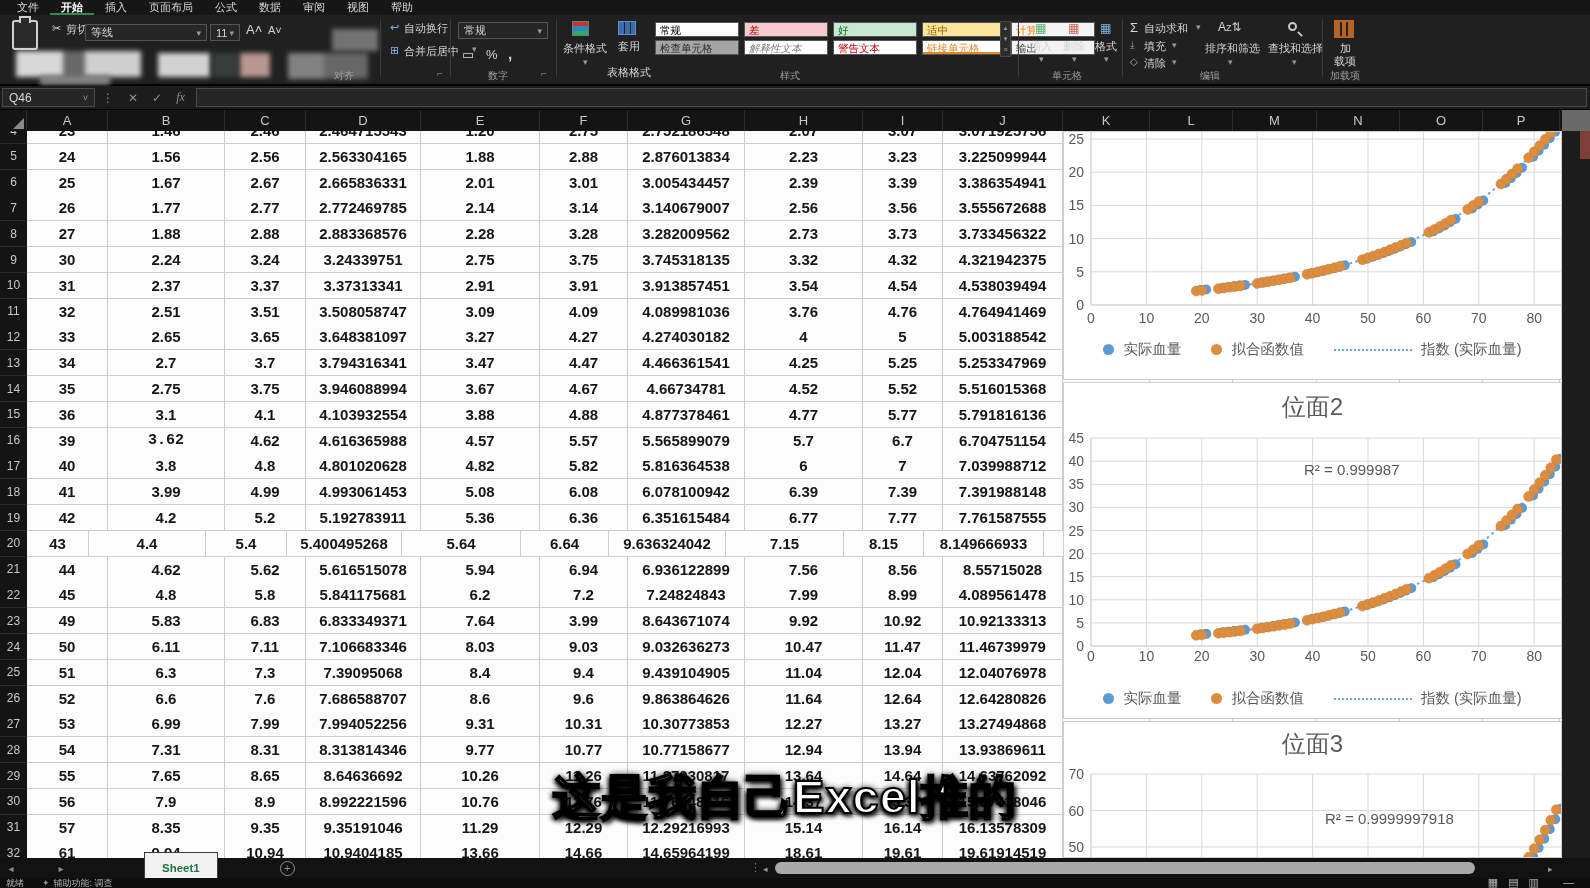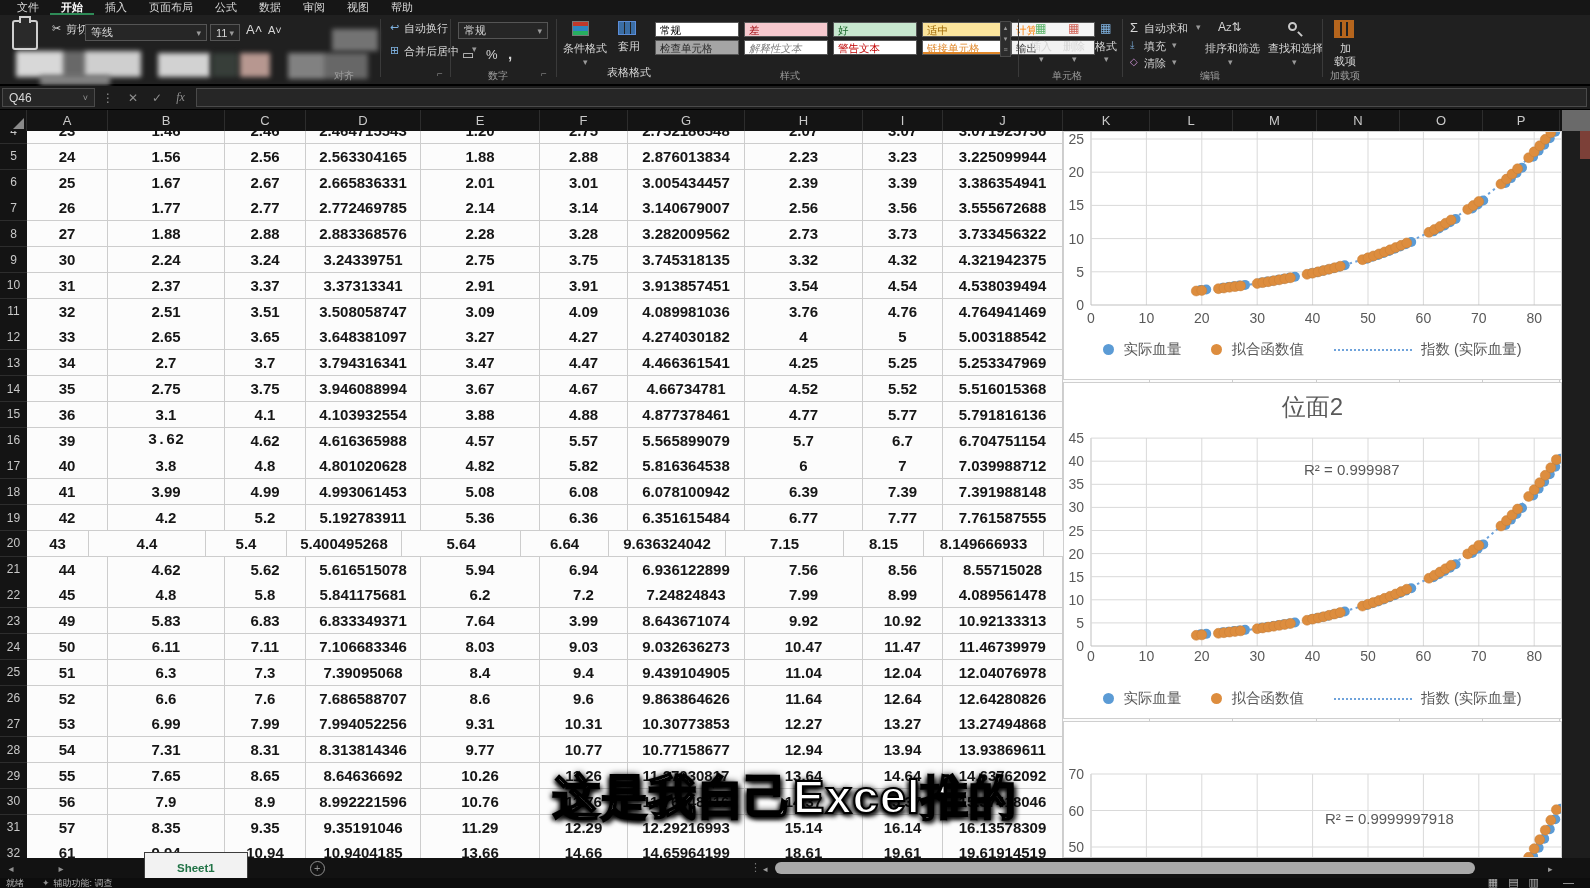--- a/index.html
+++ b/index.html
@@ -75,21 +75,21 @@
   .lg-dash { width:78px; border-top:2.5px dotted #6fa3db; display:inline-block; margin-right:9px; }
   .lg-item { display:flex; align-items:center; }
 
   
   #vscroll { position:absolute; left:1562px; top:131px; width:28px; height:727px; background:#1d1d1d; }
   #vthumb { position:absolute; left:18px; top:0; width:10px; height:28px; background:#7c4038; }
   #tabstrip { position:absolute; left:0; top:858px; width:1590px; height:20px; background:#121212;
               display:flex; align-items:center; }
   .navarrow { color:#8f8f8f; font-size:10px; width:22px; text-align:center; }
   #sheettab { margin-left:72px; height:32px; background:#f2f2f2; color:#217346; font-size:11.5px;
-              font-weight:bold; display:flex; align-items:center; padding:0 32px; border:1px solid #3c3c3c; }
+              font-weight:bold; display:flex; align-items:center; padding:0 17px; border:1px solid #3c3c3c; }
   #addsheet { margin-left:62px; width:15px; height:15px; border:1px solid #8f8f8f; border-radius:50%;
               color:#8f8f8f; font-size:11px; line-height:13px; text-align:center; }
   #hscroll-div { position:absolute; left:750px; top:861px; color:#777; font-size:11px; }
   #hscroll-left { position:absolute; left:763px; top:864px; color:#9a9a9a; font-size:9px; }
   #hthumb { position:absolute; left:775px; top:862px; width:700px; height:12px; background:#a9a9a9;
             border-radius:6px; }
   #hscroll-right { position:absolute; left:1548px; top:864px; color:#9a9a9a; font-size:9px; }
   #statusbar { position:absolute; left:0; top:878px; width:1590px; height:10px; background:#0d0d0d;
                color:#b5b5b5; font-size:9px; display:flex; align-items:center; }
   #viewicons { position:absolute; right:16px; top:-2px; display:flex; gap:10px; font-size:11px;
@@ -1213,21 +1213,21 @@
         <circle cx="436.96" cy="172.596" r="5" fill="#dd8d3e" stroke="#c87f37" stroke-width="0.5"></circle>
         <circle cx="442.5" cy="165.8435" r="5" fill="#dd8d3e" stroke="#c87f37" stroke-width="0.5"></circle>
         <circle cx="448.04" cy="158.76250000000002" r="5" fill="#dd8d3e" stroke="#c87f37" stroke-width="0.5"></circle>
         <circle cx="453.58" cy="151.31650000000002" r="5" fill="#dd8d3e" stroke="#c87f37" stroke-width="0.5"></circle>
         <circle cx="464.66" cy="135.293" r="5" fill="#dd8d3e" stroke="#c87f37" stroke-width="0.5"></circle>
         <circle cx="470.2" cy="126.679" r="5" fill="#dd8d3e" stroke="#c87f37" stroke-width="0.5"></circle>
         <circle cx="475.74" cy="117.62699999999998" r="5" fill="#dd8d3e" stroke="#c87f37" stroke-width="0.5"></circle>
         <circle cx="481.28000000000003" cy="108.137" r="5" fill="#dd8d3e" stroke="#c87f37" stroke-width="0.5"></circle>
         <circle cx="486.82" cy="98.17250000000001" r="5" fill="#dd8d3e" stroke="#c87f37" stroke-width="0.5"></circle>
         <circle cx="492.36" cy="87.697" r="5" fill="#dd8d3e" stroke="#c87f37" stroke-width="0.5"></circle>
-      </svg><div class="chart-r2" style="left: 261px; top: 88px;">R² = 0.9999997918</div></div>
+      </svg><div class="chart-title" style="top: 6px;">位面3</div><div class="chart-r2" style="left: 261px; top: 88px;">R² = 0.9999997918</div></div>
   </div>
 
 <div id="vscroll">
   <div id="vthumb"></div>
 </div>
 
 <div id="tabstrip">
   <span class="navarrow">◂</span>
   <span class="navarrow" style="margin-left:28px;">▸</span>
   <div id="sheettab">

